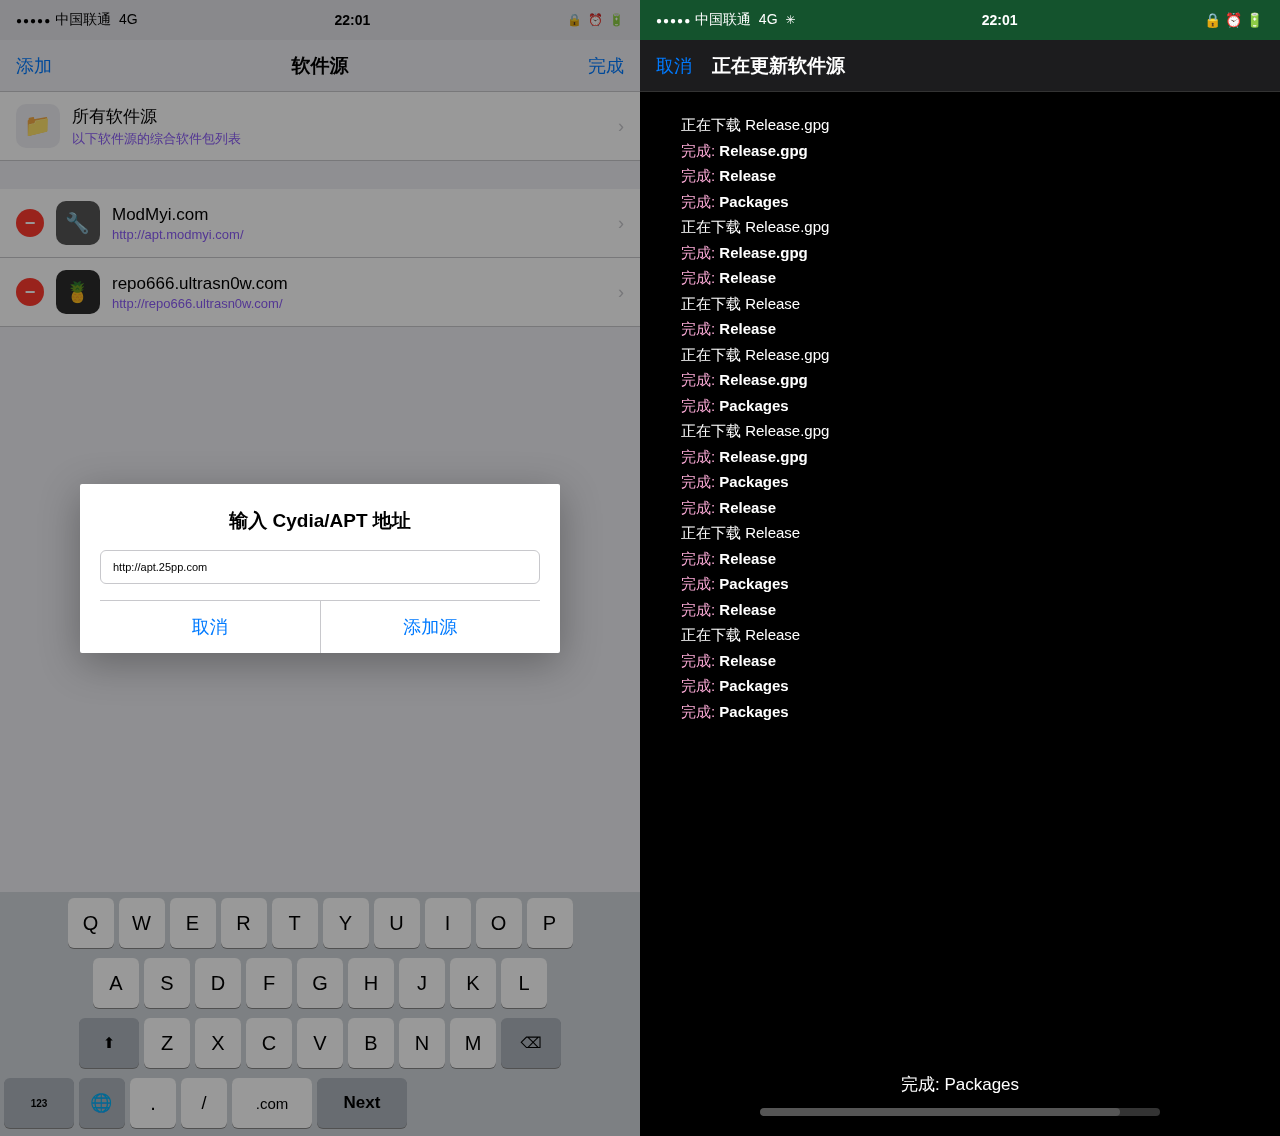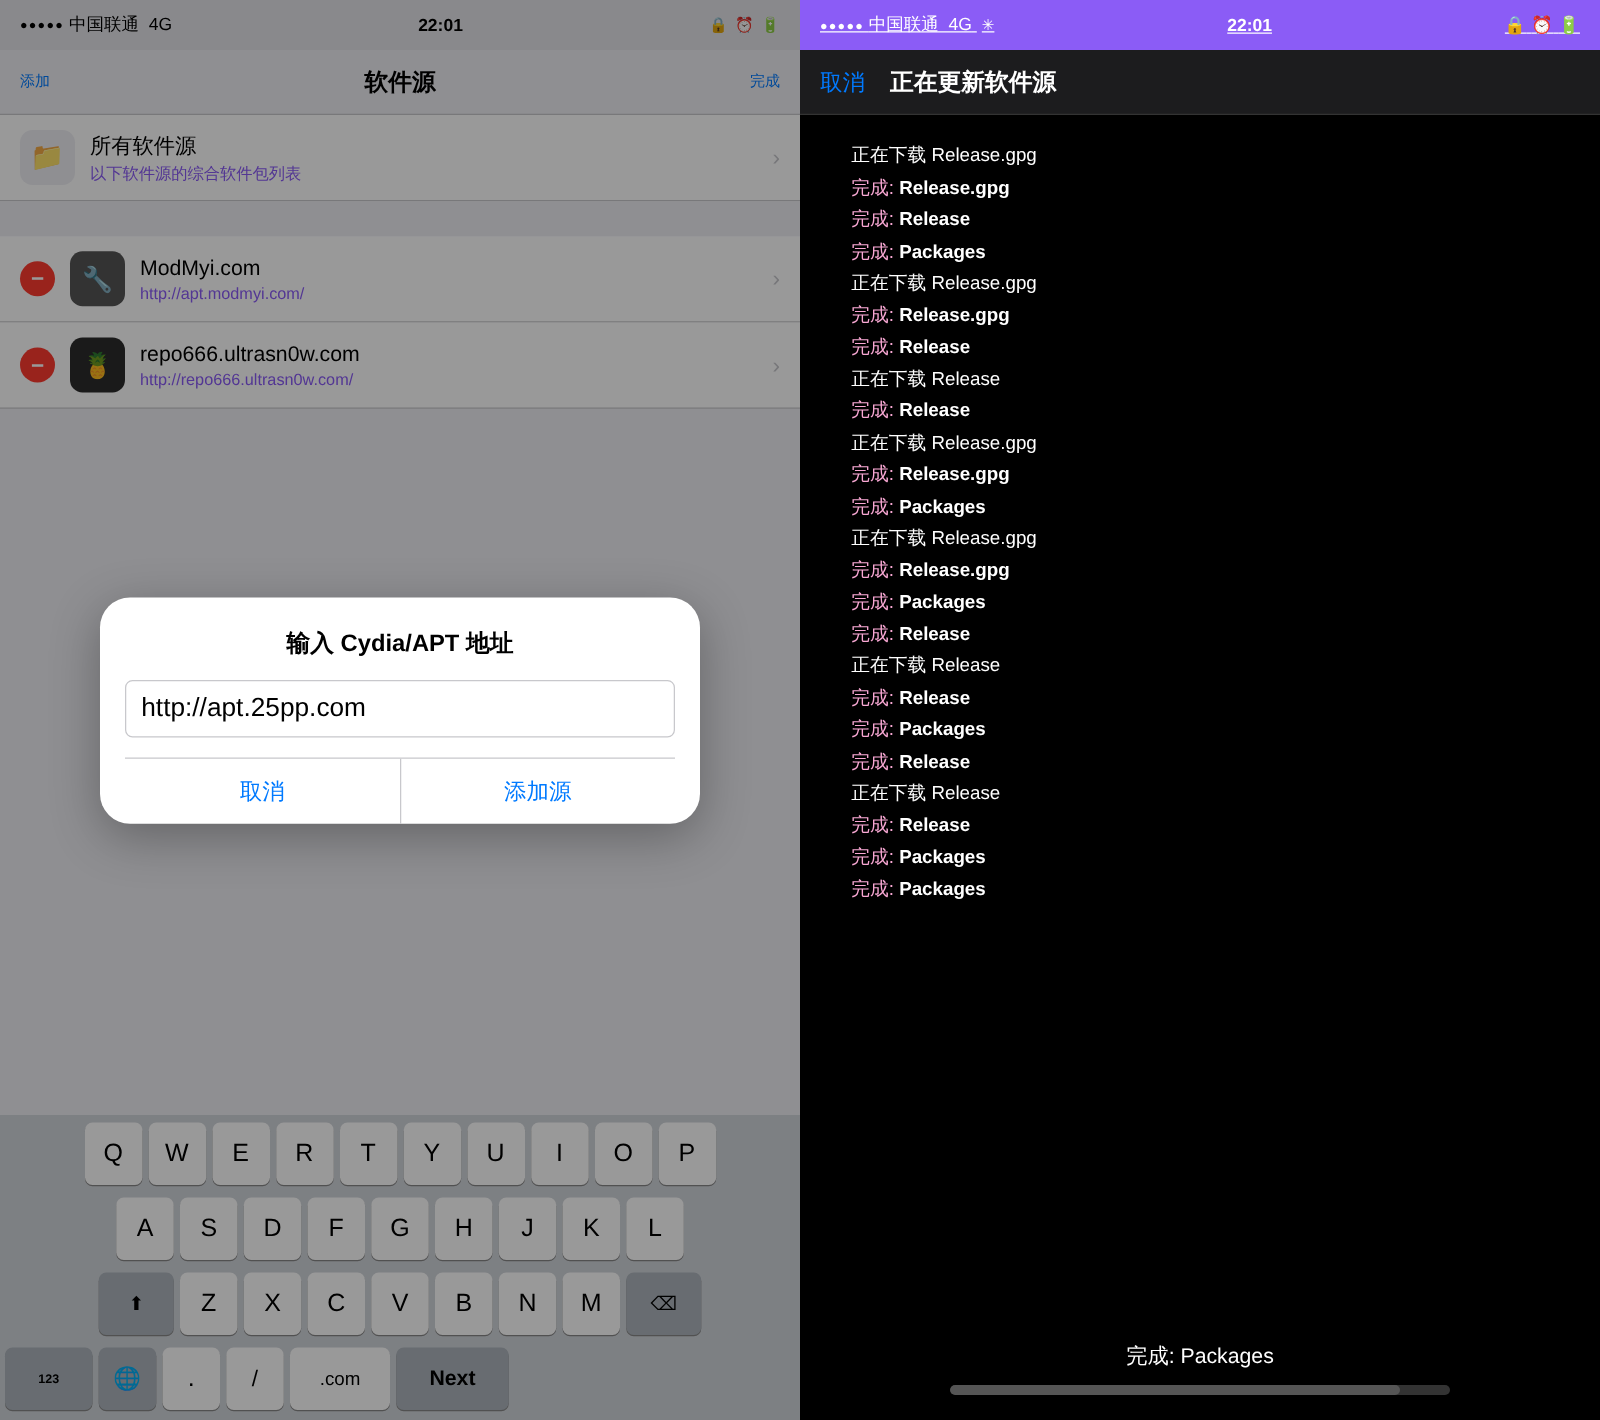--- a/index.html
+++ b/index.html
@@ -40,21 +40,21 @@
       height: 52px;
       background: #efeff4;
       display: flex;
       align-items: center;
       justify-content: space-between;
       padding: 0 16px;
       border-bottom: 1px solid #c8c8cc;
     }
     .nav-btn {
       color: #007aff;
-      font-size: 12px;
+      font-size: 18px;
       background: none;
       border: none;
       cursor: pointer;
       font-family: Liberation Serif, serif;
     }
     .nav-title {
       font-size: 19px;
       font-weight: 600;
       color: #000;
     }
@@ -117,38 +117,38 @@
       position: absolute;
       top: 0; left: 0; right: 0; bottom: 0;
       background: rgba(0,0,0,0.4);
       display: flex;
       align-items: center;
       justify-content: center;
       z-index: 10;
     }
     .dialog {
       background: #fff;
-      border-radius: 24px;
+      border-radius: 2px;
       width: 480px;
       padding: 24px 20px 0;
       box-shadow: 0 10px 40px rgba(0,0,0,0.3);
     }
     .dialog-title {
       font-size: 19px;
       font-weight: 600;
       text-align: center;
       color: #000;
       margin-bottom: 16px;
     }
     .dialog-input {
       width: 100%;
       border: 1px solid #c8c8cc;
       border-radius: 6px;
       padding: 10px 12px;
-      font-size: 21px;
+      font-size: 11px;
       color: #000;
       margin-bottom: 16px;
       outline: none;
     }
     .dialog-buttons {
       display: flex;
       border-top: 1px solid #c8c8cc;
     }
     .dialog-btn {
       flex: 1;
@@ -209,28 +209,27 @@
     .right-panel {
       width: 640px;
       height: 1136px;
       background: #000;
       display: flex;
       flex-direction: column;
     }
 
     .right-status-bar {
       height: 40px;
-      background: #8b5cf6;
+      background: #14532d;
       display: flex;
       align-items: center;
       justify-content: space-between;
       padding: 0 16px;
       font-size: 14px;
       color: #fff;
-      text-decoration: underline;
     }
 
     .right-nav-bar {
       height: 52px;
       background: #1c1c1e;
       display: flex;
       align-items: center;
       padding: 0 16px;
       border-bottom: 1px solid #333;
       gap: 20px;

